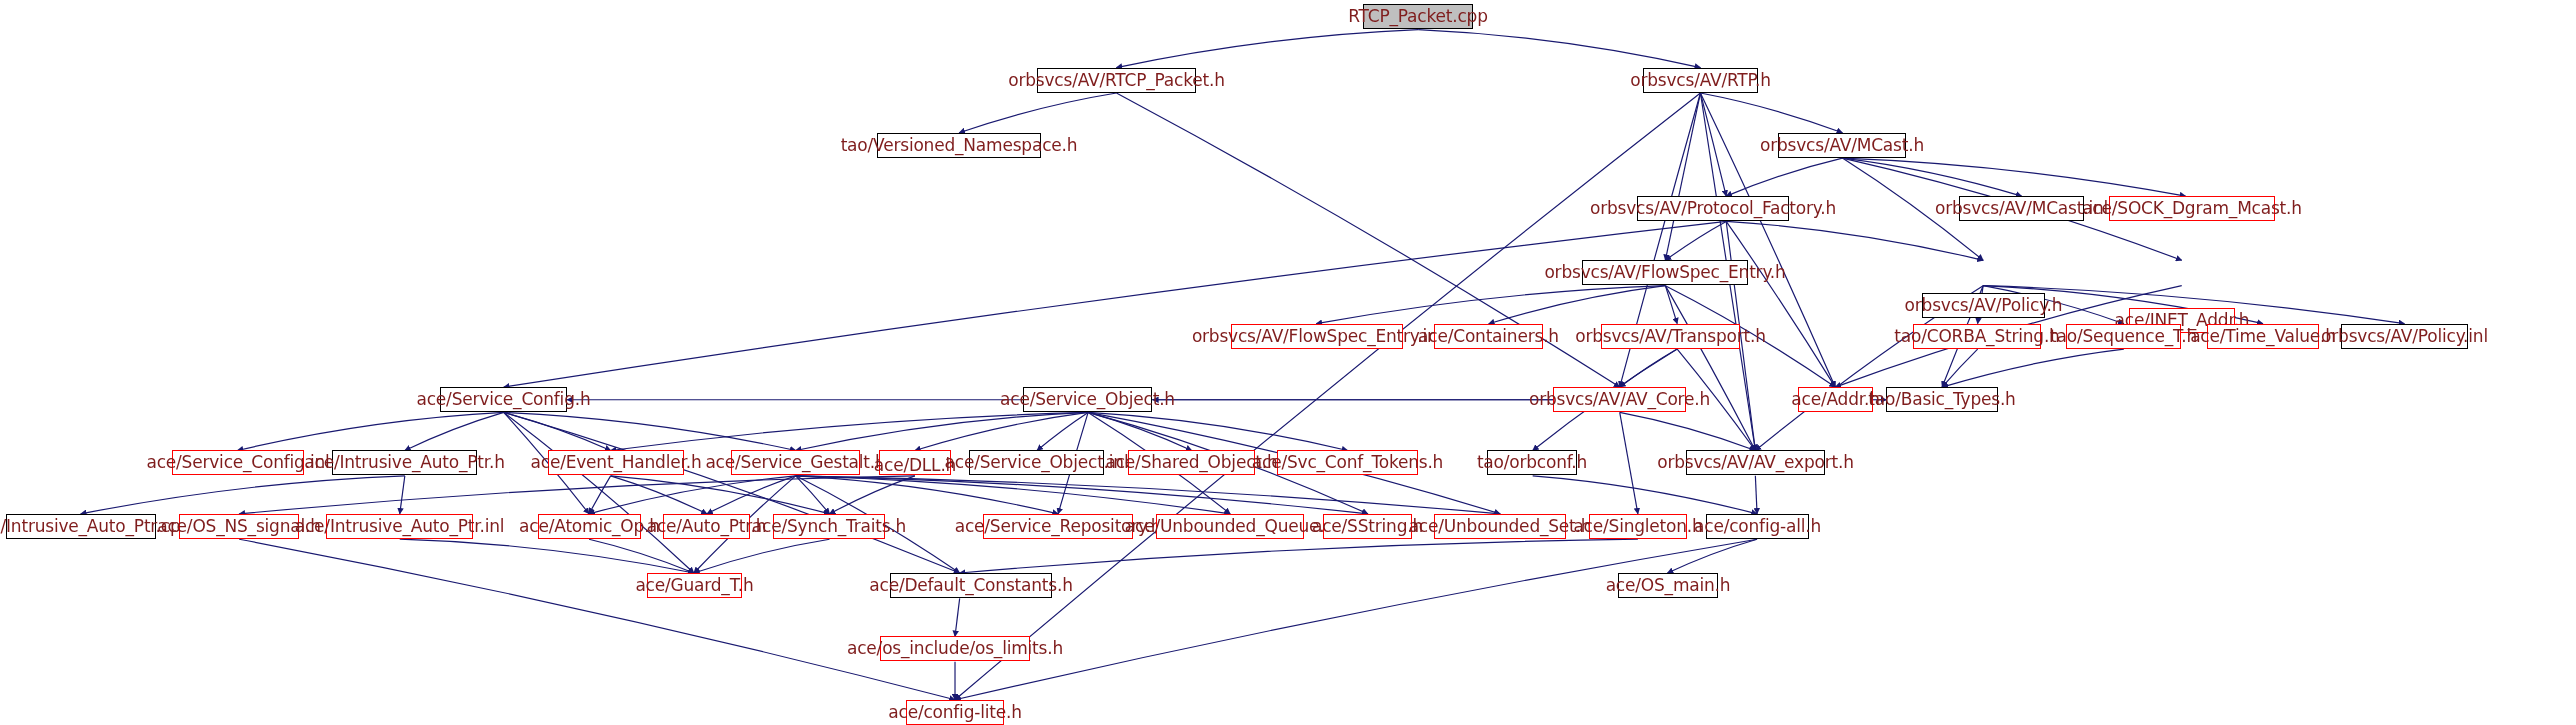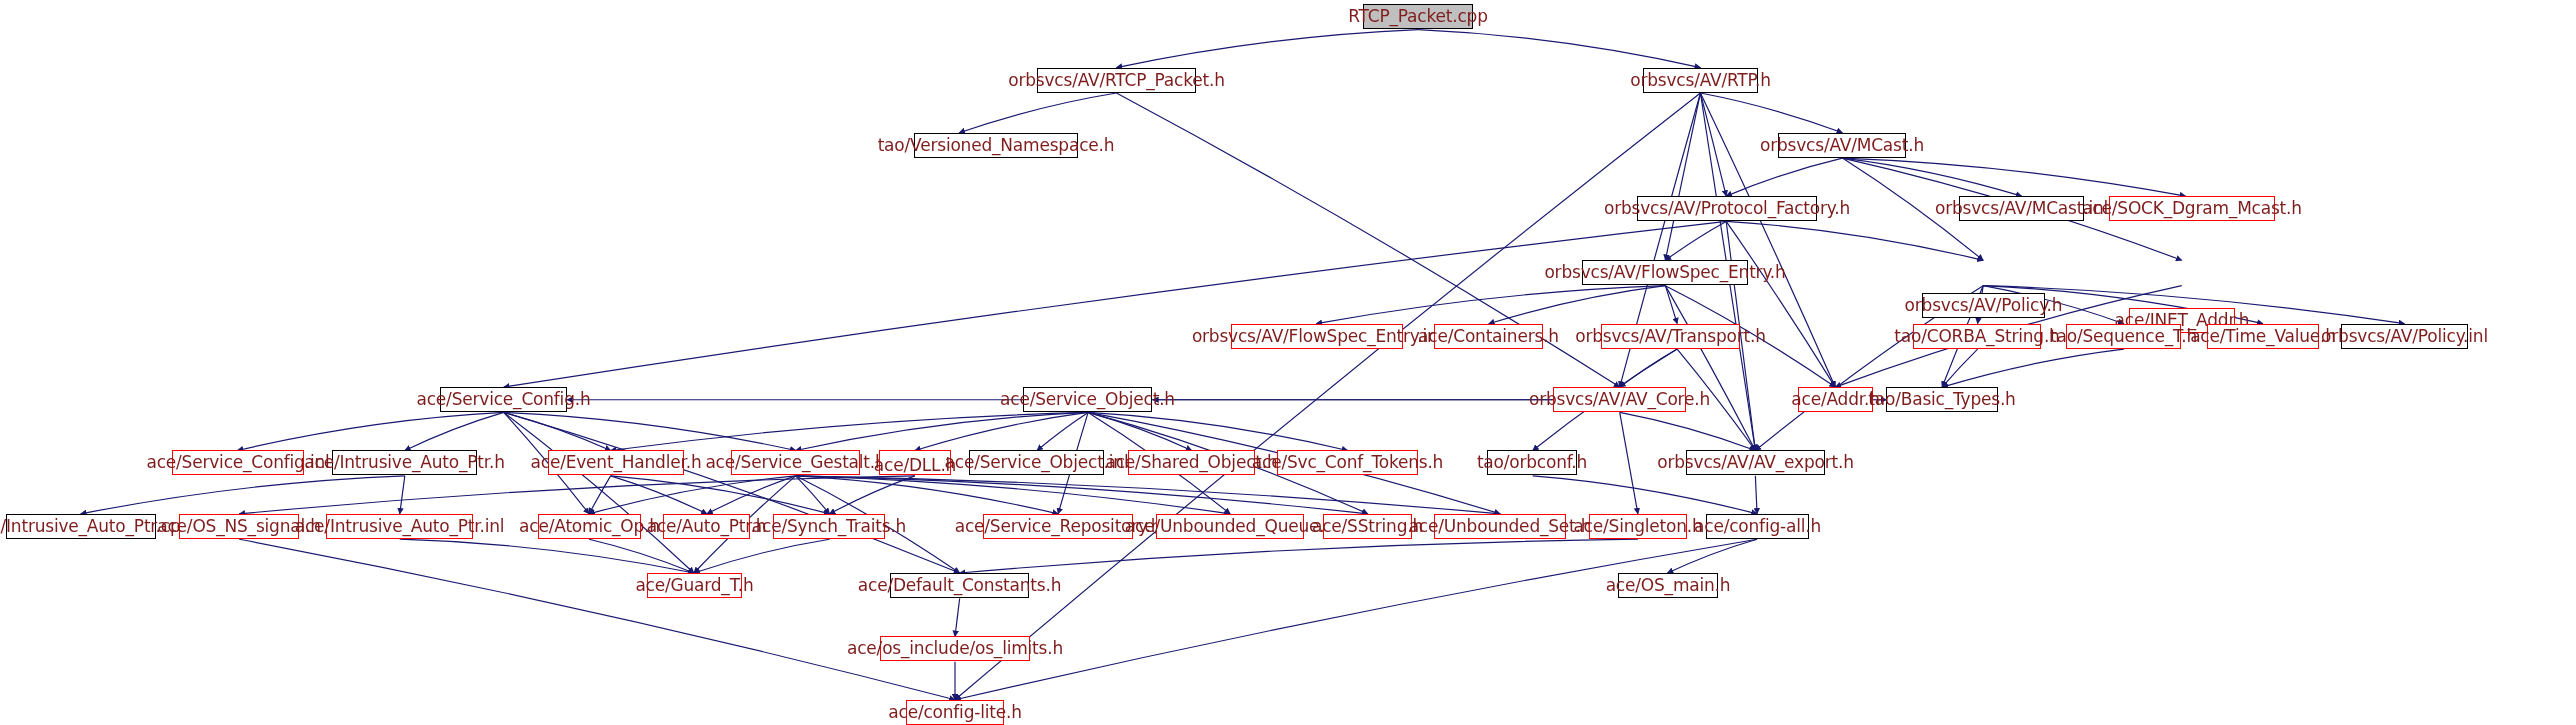--- a/index.html
+++ b/index.html
@@ -135,27 +135,27 @@
   <div id="node-layer">
       <div class="node root" style="left: 1363px; top: 4.2px; width: 110px;">
         <span class="lbl">RTCP_Packet.cpp</span>
       </div>
       <div class="node" style="left: 1037px; top: 68px; width: 159px;">
         <span class="lbl">orbsvcs/AV/RTCP_Packet.h</span>
       </div>
       <div class="node" style="left: 1643px; top: 68px; width: 115px;">
         <span class="lbl">orbsvcs/AV/RTP.h</span>
       </div>
-      <div class="node" style="left: 877px; top: 133px; width: 164px; margin-left: 37px;">
+      <div class="node" style="left: 877px; top: 133px; width: 164px;">
         <span class="lbl">tao/Versioned_Namespace.h</span>
       </div>
       <div class="node" style="left: 1778px; top: 133px; width: 128px;">
         <span class="lbl">orbsvcs/AV/MCast.h</span>
       </div>
-      <div class="node" style="left: 1637px; top: 196px; width: 180px;">
+      <div class="node" style="left: 1637px; top: 196px; width: 152px;">
         <span class="lbl">orbsvcs/AV/Protocol_Factory.h</span>
       </div>
       <div class="node" style="left: 1959px; top: 196px; width: 125px;">
         <span class="lbl">orbsvcs/AV/MCast.inl</span>
       </div>
       <div class="node red" style="left: 2109px; top: 196px; width: 166px;">
         <span class="lbl">ace/SOCK_Dgram_Mcast.h</span>
       </div>
       <div class="node" style="left: 1582px; top: 260px; width: 166px;">
         <span class="lbl">orbsvcs/AV/FlowSpec_Entry.h</span>
@@ -264,21 +264,21 @@
       </div>
       <div class="node red" style="left: 1589px; top: 514px; width: 98px;">
         <span class="lbl">ace/Singleton.h</span>
       </div>
       <div class="node" style="left: 1706px; top: 514px; width: 103px;">
         <span class="lbl">ace/config-all.h</span>
       </div>
       <div class="node red" style="left: 647px; top: 573px; width: 95px;">
         <span class="lbl">ace/Guard_T.h</span>
       </div>
-      <div class="node" style="left: 890px; top: 573px; width: 139px;">
+      <div class="node" style="left: 890px; top: 573px; width: 162px;">
         <span class="lbl">ace/Default_Constants.h</span>
       </div>
       <div class="node" style="left: 1618px; top: 573px; width: 100px;">
         <span class="lbl">ace/OS_main.h</span>
       </div>
       <div class="node red" style="left: 880px; top: 636px; width: 150px;">
         <span class="lbl">ace/os_include/os_limits.h</span>
       </div>
       <div class="node red" style="left: 906px; top: 700px; width: 98px;">
         <span class="lbl">ace/config-lite.h</span>

